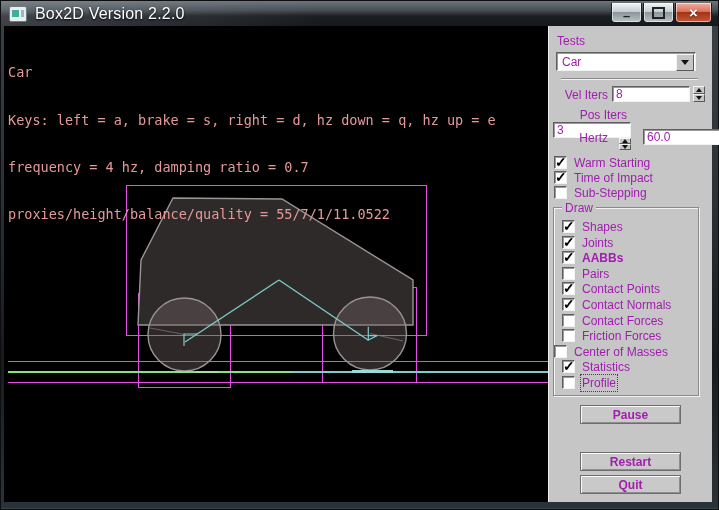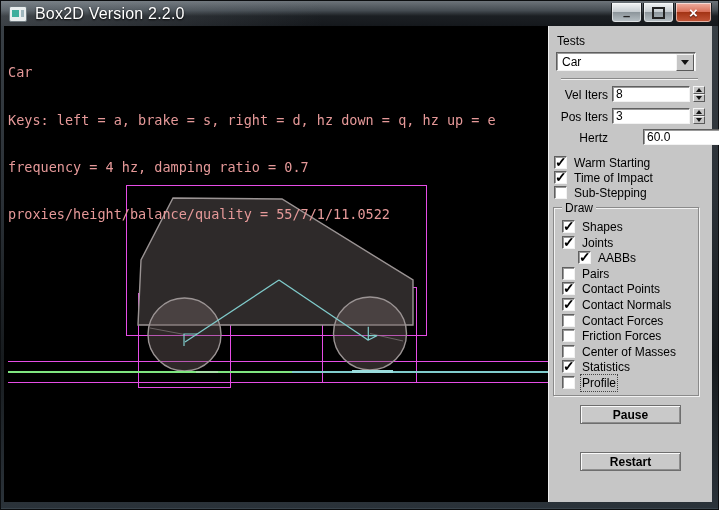--- a/index.html
+++ b/index.html
@@ -33,21 +33,21 @@
   .glyph-close{color:#fff;font-weight:bold;font-size:15px;text-shadow:0 1px 1px #4c1307;}
 
   
   .client{position:absolute;left:4px;top:26px;width:708px;height:476px;background:#000;}
   .draw-area{position:absolute;left:0;top:0;width:544px;height:476px;background:#000;overflow:hidden;}
   .hud{position:absolute;left:4px;top:8px;color:var(--c-hud-text,#e69999);
        font-family:"DejaVu Sans Mono", monospace;font-size:13.5px;line-height:15.7px;white-space:pre;}
 
   
   .panel{position:absolute;left:544px;top:0;width:164px;height:476px;background:#c6c6c6;
-         border-left:1px solid #eeeeee;box-sizing:border-box;font-size:12px;color:#000000;}
+         border-left:1px solid #eeeeee;box-sizing:border-box;font-size:12px;color:#a21caf;}
   .plabel{position:absolute;left:8px;top:8px;}
   .combo{position:absolute;left:7px;top:26px;width:140px;height:19px;background:#fff;
          border:1px solid;border-color:#5f5f5f #f2f2f2 #f2f2f2 #5f5f5f;box-sizing:border-box;
          box-shadow:inset 1px 1px 0 #9a9a9a;}
   .combo .val{position:absolute;left:5px;top:2px;font-size:12px;}
   .combo .drop{position:absolute;right:1px;top:1px;width:16px;height:15px;background:#c6c6c6;
          border:1px solid;border-color:#f4f4f4 #5a5a5a #5a5a5a #f4f4f4;
          display:flex;align-items:center;justify-content:center;}
   .tri-dn{width:0;height:0;border-left:4px solid transparent;border-right:4px solid transparent;
          border-top:5px solid #111;}
@@ -161,21 +161,21 @@
         <span class="field">8</span>
         <span class="spinner">
           <span class="sb">
               <span class="tri-up-s"></span>
             </span>
           <span class="sb">
               <span class="tri-dn-s"></span>
             </span>
         </span>
       </div>
-      <div class="spinrow" style="top:82px;">
+      <div class="spinrow" style="top:82px;flex-direction:column;">
         <span class="lab">Pos Iters</span>
         <span class="field">3</span>
         <span class="spinner">
           <span class="sb">
               <span class="tri-up-s"></span>
             </span>
           <span class="sb">
               <span class="tri-dn-s"></span>
             </span>
         </span>
@@ -210,21 +210,21 @@
         <span class="gl">Draw</span>
 
         <div class="cbrow" style="left:8px;top:12px;">
           <span class="cb checked"></span>
           <span class="cl">Shapes</span>
         </div>
         <div class="cbrow" style="left:8px;top:28px;">
           <span class="cb checked"></span>
           <span class="cl">Joints</span>
         </div>
-        <div class="cbrow" style="left:24px;top:43px;">
+        <div class="cbrow" style="left:8px;top:43px;font-weight:bold;">
           <span class="cb checked"></span>
           <span class="cl">AABBs</span>
         </div>
         <div class="cbrow" style="left:8px;top:59px;">
           <span class="cb"></span>
           <span class="cl">Pairs</span>
         </div>
         <div class="cbrow" style="left:8px;top:74px;">
           <span class="cb checked"></span>
           <span class="cl">Contact Points</span>
@@ -234,32 +234,33 @@
           <span class="cl">Contact Normals</span>
         </div>
         <div class="cbrow" style="left:8px;top:106px;">
           <span class="cb"></span>
           <span class="cl">Contact Forces</span>
         </div>
         <div class="cbrow" style="left:8px;top:121px;">
           <span class="cb"></span>
           <span class="cl">Friction Forces</span>
         </div>
-        <div class="cbrow" style="left:8px;top:137px;">
+        <div class="cbrow" style="left:0;top:137px;">
           <span class="cb"></span>
           <span class="cl">Center of Masses</span>
         </div>
         <div class="cbrow" style="left:8px;top:152px;">
           <span class="cb checked"></span>
           <span class="cl">Statistics</span>
         </div>
         <div class="cbrow" style="left:8px;top:168px;">
           <span class="cb"></span>
           <span class="cl focused">Profile</span>
         </div>
       </div>
 
       <div class="pbtn" style="top:379px;">Pause</div>
       <div class="pbtn" style="top:426px;">Single Step</div>
       <div class="pbtn" style="top:426px;">Restart</div>
+      <div class="pbtn" style="top:449px;">Quit</div>
     </div>
   </div>
 </div>
 
 </body></html>

